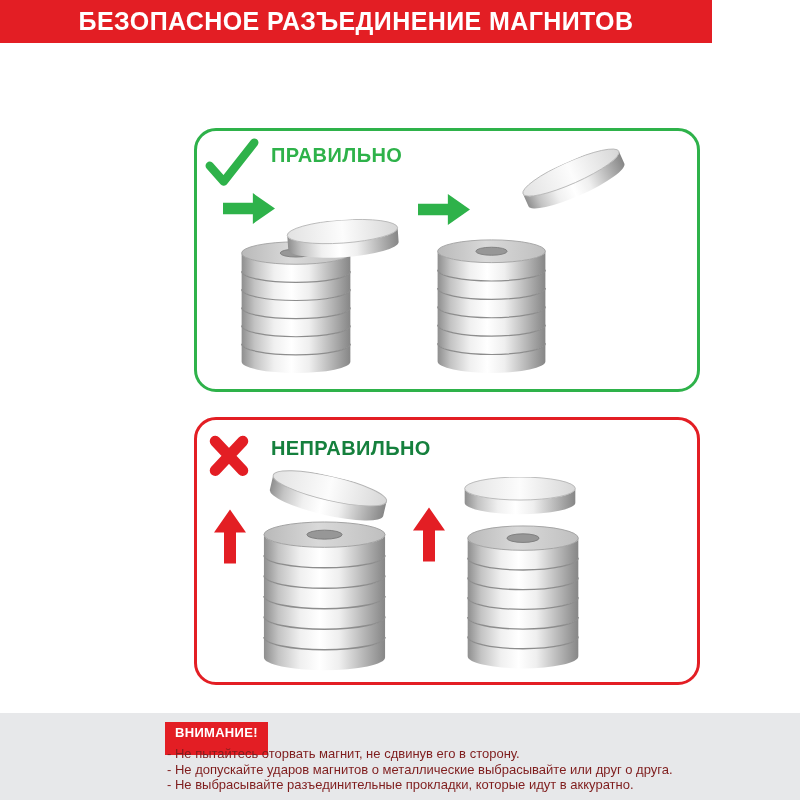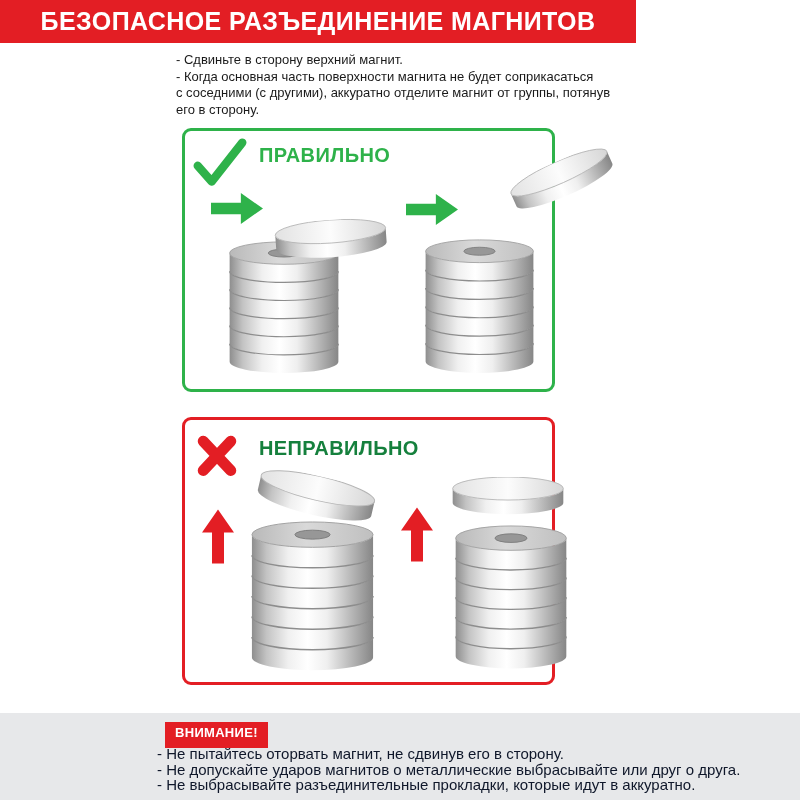--- a/index.html
+++ b/index.html
@@ -1,45 +1,45 @@
 <!DOCTYPE html>
 <html lang="ru"><head>
 <meta charset="utf-8">
 <style>
   html,body{margin:0;padding:0;background:#fff;}
   .page{position:relative;width:800px;height:800px;background:#fff;overflow:hidden;
         font-family:"Liberation Sans","DejaVu Sans",sans-serif;}
 
   
-  .banner{position:absolute;left:0;top:0;width:636px;height:43px;background:#e31e24;
+  .banner{position:absolute;left:0;top:0;width:712px;height:43px;background:#e31e24;
           display:flex;align-items:center;justify-content:center;}
   .banner h1{margin:0;color:#ffffff;font-size:25px;font-weight:bold;letter-spacing:.4px;white-space:nowrap;}
 
   
   .intro{position:absolute;left:176px;top:52px;width:480px;margin:0;
          font-size:13px;line-height:16.5px;color:#1a1a1a;white-space:pre-line;}
 
   
-  .box{position:absolute;left:182px;width:373px;border-radius:9px;box-sizing:border-box;background:#fff;}
+  .box{position:absolute;left:194px;width:506px;border-radius:22px;box-sizing:border-box;background:#fff;}
   .box.correct{top:128px;height:264px;border:3px solid #2eb24a;}
   .box.incorrect{top:417px;height:268px;border:3px solid #e31e24;}
   .box-title{position:absolute;margin:0;font-size:20px;font-weight:bold;letter-spacing:.4px;}
   .correct .box-title{left:74px;top:13px;color:#2eb24a;}
   .incorrect .box-title{left:74px;top:17px;color:#15803d;}
 
   .abs{position:absolute;}
   .rot-m4{transform:rotate(-4deg);transform-origin:center;}
   .rot-m24{transform:rotate(-24deg);transform-origin:center;}
   .rot-13{transform:rotate(13deg);transform-origin:center;}
 
   
   .footer{position:absolute;left:0;top:713px;width:800px;height:87px;background:#e7e8ea;}
   .badge{position:absolute;left:165px;top:9px;background:#e31e24;color:#fff;
-         font-weight:bold;font-size:13px;padding:3px 10px 8px;letter-spacing:.3px;}
-  .bullets{position:absolute;left:157px;top:33px;font-size:15px;line-height:15.5px;color:#0f172a;}
+         font-weight:bold;font-size:13px;padding:3px 10px 15px;letter-spacing:.3px;}
+  .bullets{position:absolute;left:167px;top:33px;font-size:13px;line-height:15.5px;color:#7f1d1d;}
   .hidden-defs{position:absolute;width:0;height:0;overflow:hidden;}
 </style>
 </head>
 <body>
 
 <svg class="hidden-defs" aria-hidden="true">
   <defs>
     <linearGradient id="gMet" x1="0" y1="0" x2="1" y2="0">
       <stop offset="0" stop-color="#8e8e8e"></stop>
         <stop offset="0.12" stop-color="#c3c3c3"></stop>
@@ -82,24 +82,20 @@
     </g>
   </defs>
 </svg>
 
 <div class="page">
 
   <header class="banner">
     <h1>БЕЗОПАСНОЕ РАЗЪЕДИНЕНИЕ МАГНИТОВ</h1>
   </header>
 
-  <p class="intro">- Сдвиньте в сторону верхний магнит.
-- Когда основная часть поверхности магнита не будет соприкасаться
-с соседними (с другими), аккуратно отделите магнит от группы, потянув
-его в сторону.</p>
 
   <section class="box correct">
     <svg class="abs" style="left:6px;top:6px" width="58" height="52" viewBox="0 0 62 56">
       <path d="M7,31 L22,48 L55,6" fill="none" stroke="#2eb24a" stroke-width="9" stroke-linecap="round" stroke-linejoin="round"></path>
     </svg>
     <h2 class="box-title">ПРАВИЛЬНО</h2>
 
     <svg class="abs" style="left:26px;top:61px" width="52" height="33" viewBox="0 0 54 34">
       <polygon points="0,11 31,11 31,1 54,17 31,33 31,23 0,23" fill="#2eb24a"></polygon>
     </svg>

